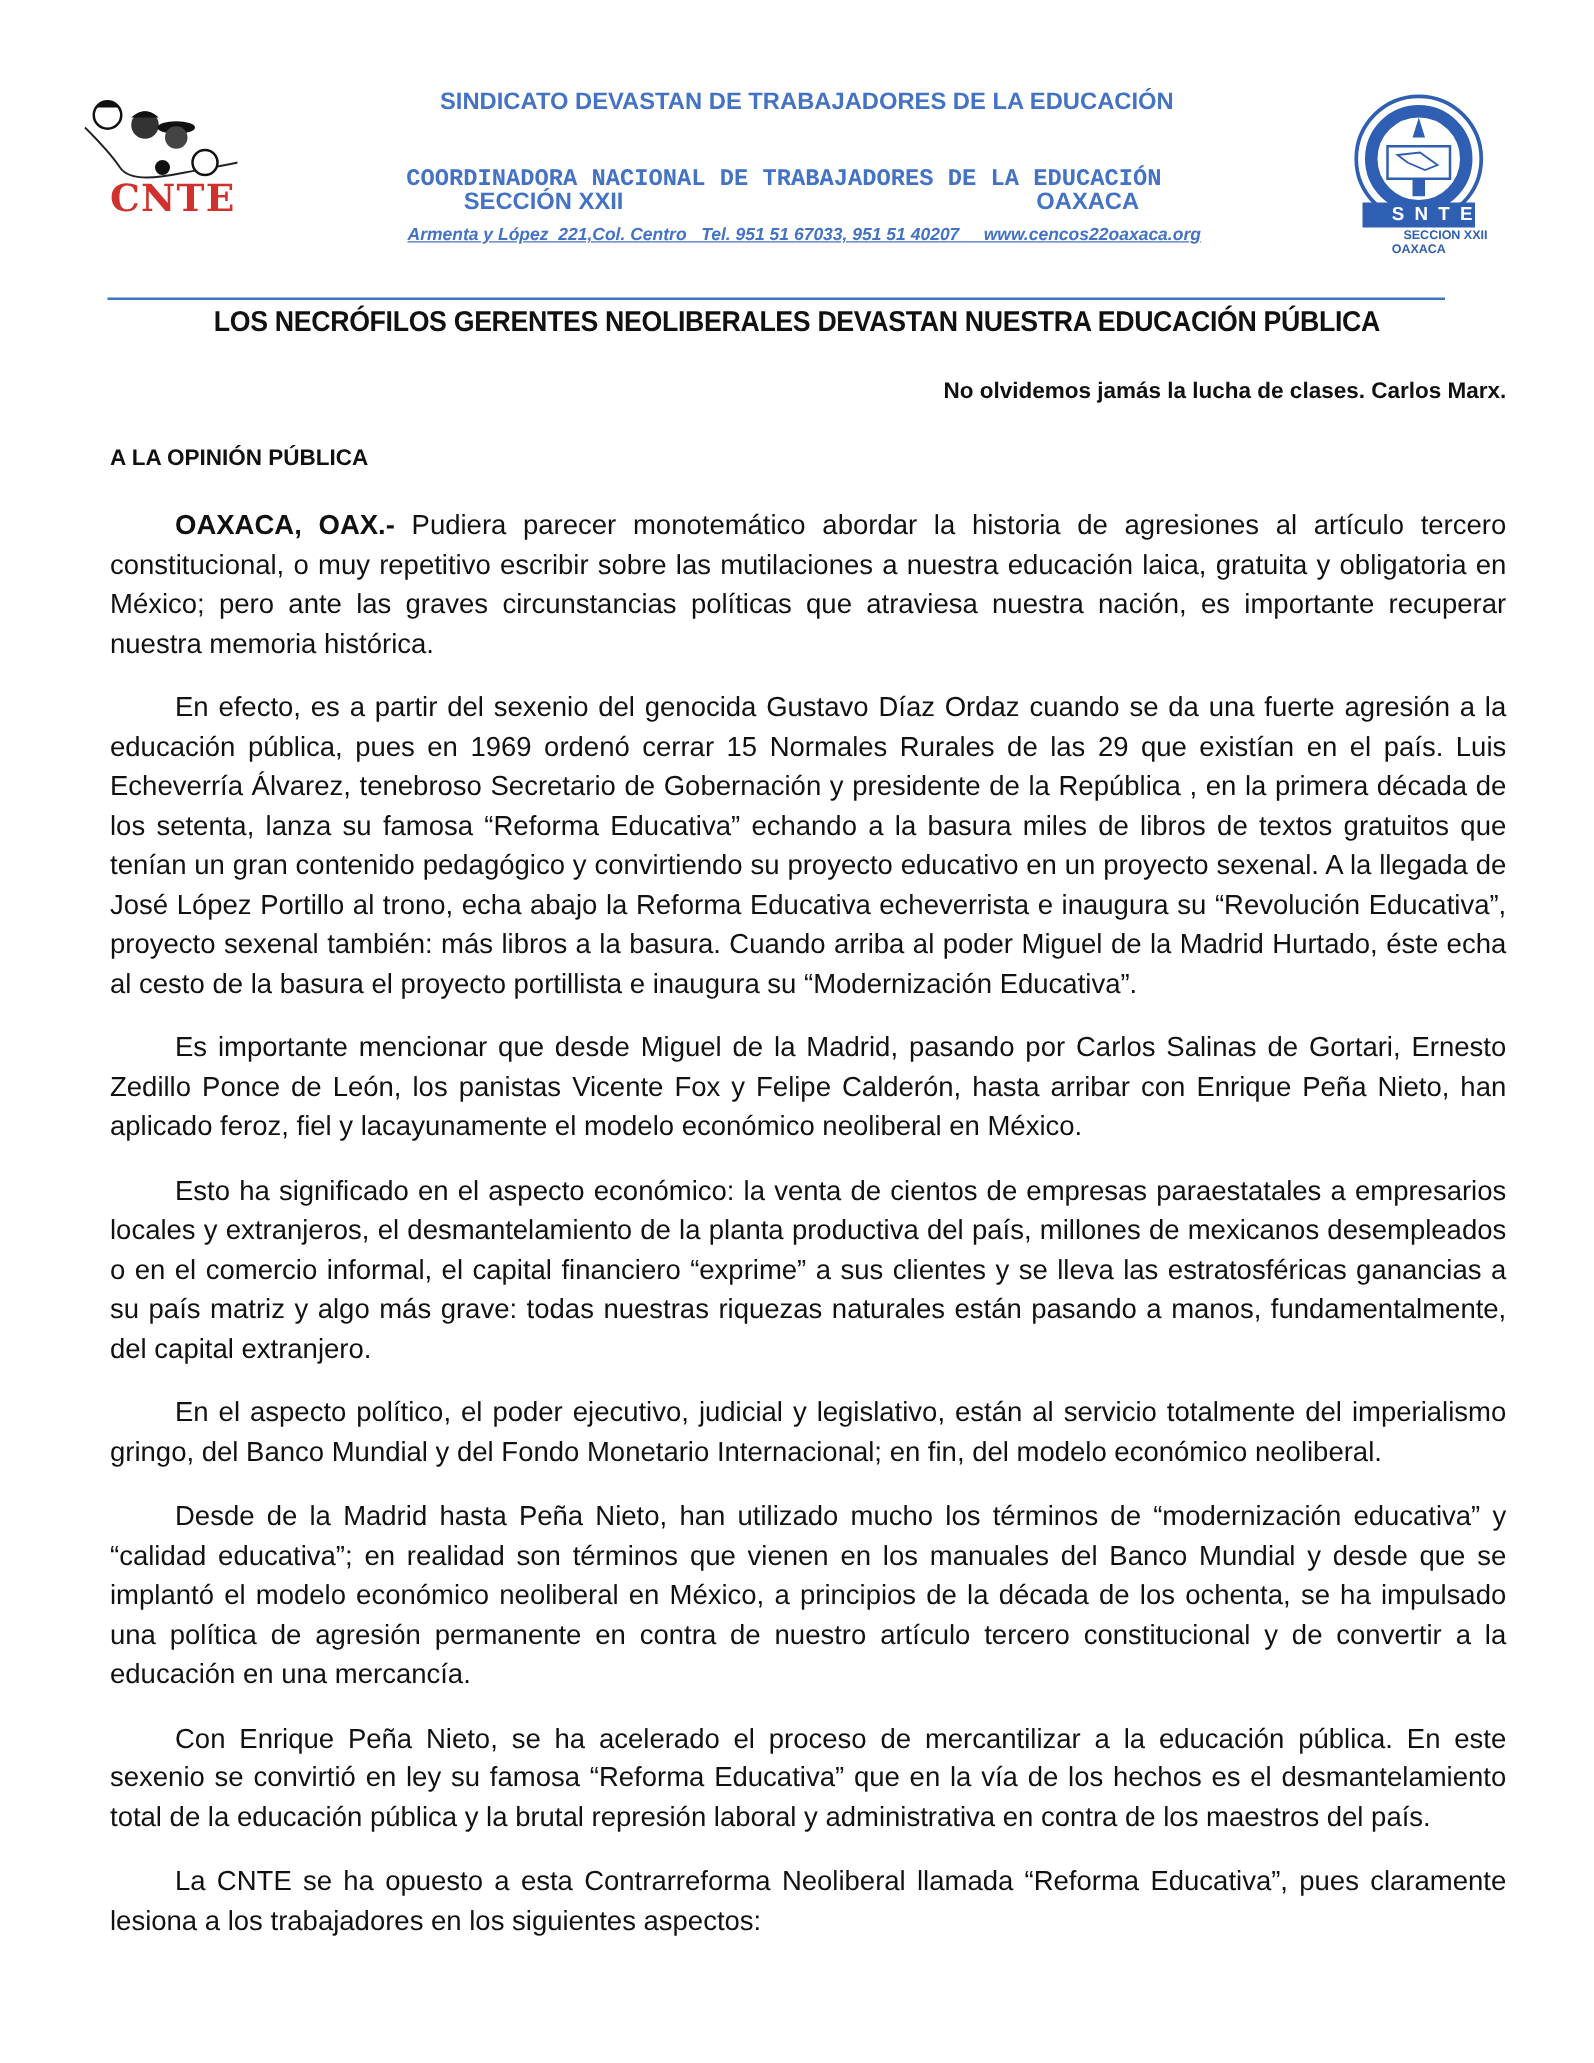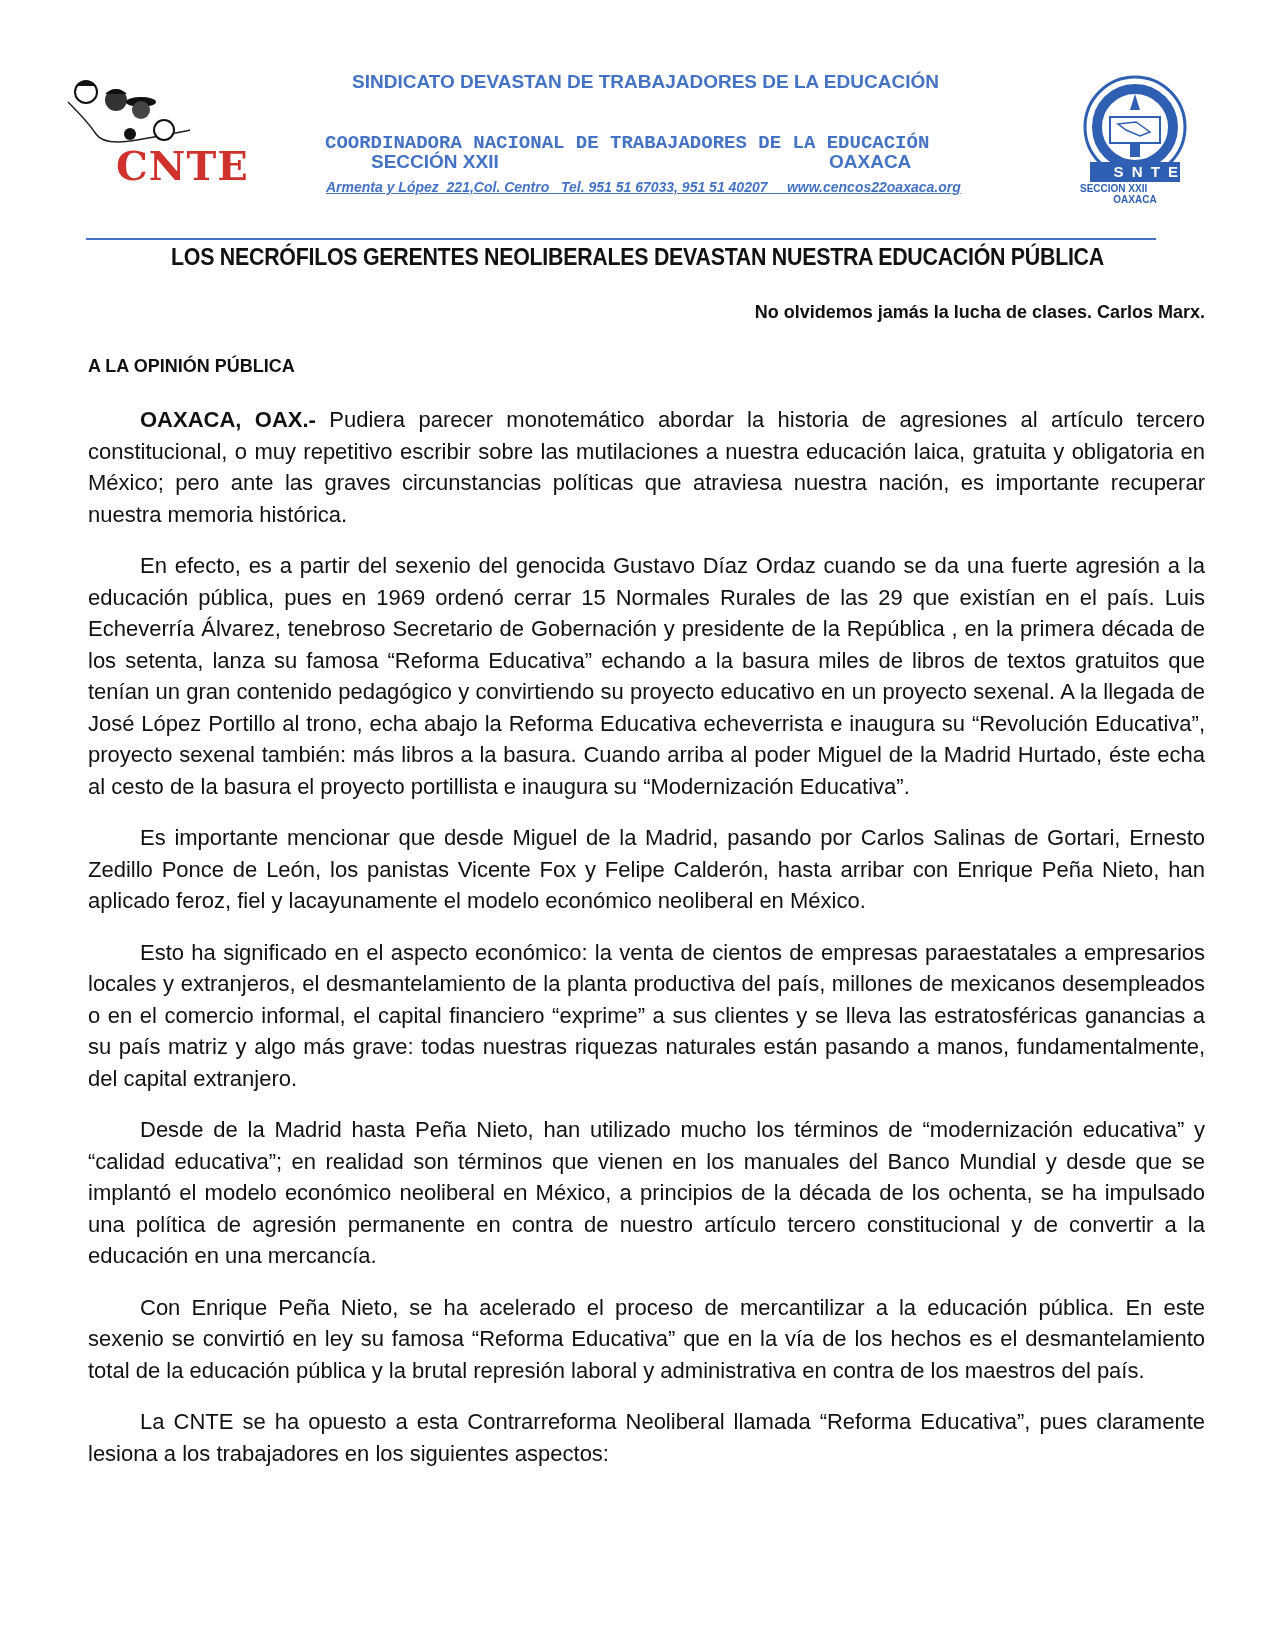--- a/index.html
+++ b/index.html
@@ -31,51 +31,52 @@
     <path d="M10 30 C20 40, 30 50, 38 62 C46 74, 70 70, 90 66 C110 62, 125 60, 132 58" stroke="#222" stroke-width="1.5" fill="none"></path>
     <circle cx="28" cy="20" r="11" fill="#fff" stroke="#111" stroke-width="2"></circle>
     <path d="M18 14 Q28 4 38 14 Z" fill="#111"></path>
     <circle cx="58" cy="28" r="11" fill="#333"></circle>
     <path d="M47 22 Q58 12 69 22 Z" fill="#111"></path>
     <ellipse cx="83" cy="30" rx="15" ry="5" fill="#111"></ellipse>
     <circle cx="83" cy="38" r="9" fill="#444"></circle>
     <circle cx="106" cy="58" r="10" fill="#fff" stroke="#111" stroke-width="2"></circle>
     <circle cx="72" cy="62" r="6" fill="#111"></circle>
   </svg>
-  <div style="position:absolute;left:30px;top:70px;font-family:'DejaVu Serif',serif;font-weight:bold;font-size:40px;color:#d0312d;letter-spacing:1px;margin-left:28px;">CNTE</div>
+  <div style="position:absolute;left:30px;top:70px;font-family:'DejaVu Serif',serif;font-weight:bold;font-size:30px;color:#d0312d;letter-spacing:1px;">CNTE</div>
 </div>
 
 <div class="hdr hdr1">SINDICATO DEVASTAN DE TRABAJADORES DE LA EDUCACIÓN</div>
 <div class="hdr hdr2">COORDINADORA NACIONAL DE TRABAJADORES DE LA EDUCACIÓN</div>
 <div class="hdr hdr3a">SECCIÓN  XXII</div>
 <div class="hdr hdr3b">OAXACA</div>
 <div class="addr">Armenta y López  221,Col. Centro   Tel. 951 51 67033, 951 51 40207     www.cencos22oaxaca.org</div>
 
 <div class="logo-right">
   <svg width="110" height="140" viewBox="0 0 110 140">
     <circle cx="55" cy="55" r="50" fill="#fff" stroke="#2f5fb3" stroke-width="3"></circle>
     <circle cx="55" cy="55" r="38" fill="#fff" stroke="#2f5fb3" stroke-width="10"></circle>
     <rect x="30" y="45" width="50" height="26" fill="#fff" stroke="#2f5fb3" stroke-width="2"></rect>
     <path d="M38 52 L56 50 L70 60 L60 64 L46 58 Z" fill="none" stroke="#2f5fb3" stroke-width="1.5"></path>
     <path d="M55 22 L60 38 L50 38 Z" fill="#2f5fb3"></path>
     <rect x="50" y="71" width="10" height="14" fill="#2f5fb3"></rect>
     <rect x="10" y="90" width="90" height="20" fill="#2f5fb3"></rect>
   </svg>
   <div style="position:absolute;left:10px;top:91px;width:90px;text-align:right;color:#fff;font-weight:bold;font-size:15px;letter-spacing:2px;">S N T E</div>
-  <div style="position:absolute;left:0;top:111px;width:110px;text-align:left;color:#2f5fb3;font-weight:bold;font-size:10px;">SECCION XXII</div>
+  <div style="position:absolute;left:0;top:111px;width:110px;text-align:right;color:#2f5fb3;font-weight:bold;font-size:10px;">SECCION XXII</div>
   <div style="position:absolute;left:0;top:122px;width:110px;text-align:center;color:#2f5fb3;font-weight:bold;font-size:10px;">OAXACA</div>
 </div>
 
 <div class="rule"></div>
 
 <div class="title">LOS NECRÓFILOS GERENTES NEOLIBERALES DEVASTAN NUESTRA EDUCACIÓN PÚBLICA</div>
 <div class="quote">No olvidemos jamás la lucha de clases. Carlos Marx.</div>
 <div class="salute">A LA OPINIÓN PÚBLICA</div>
 
 <div class="body">
   <p class="para"><b>OAXACA, OAX.-</b><span> Pudiera parecer monotemático abordar la historia de agresiones al artículo tercero constitucional, o muy  repetitivo escribir sobre las mutilaciones a nuestra educación laica, gratuita y obligatoria en México; pero ante las graves circunstancias políticas que atraviesa nuestra nación, es importante recuperar nuestra memoria histórica.</span></p>
   <p class="para">En efecto, es a partir  del sexenio del genocida Gustavo Díaz Ordaz  cuando se da una fuerte agresión a la educación pública, pues en 1969 ordenó cerrar 15 Normales Rurales de las 29 que existían en el país. Luis Echeverría Álvarez, tenebroso Secretario de Gobernación y presidente de la República , en la primera década de los setenta, lanza su famosa “Reforma Educativa” echando a la basura miles de libros de textos gratuitos que tenían un gran contenido pedagógico y convirtiendo su proyecto educativo en un proyecto sexenal. A la llegada de José López Portillo al trono, echa abajo la Reforma Educativa echeverrista e inaugura su “Revolución Educativa”, proyecto sexenal también: más libros a la basura. Cuando arriba al poder Miguel de la Madrid Hurtado, éste echa al cesto de la basura el proyecto portillista e inaugura su “Modernización Educativa”.</p>
   <p class="para">Es importante mencionar que desde Miguel de la Madrid, pasando por Carlos Salinas de Gortari, Ernesto Zedillo Ponce de León, los  panistas Vicente Fox y Felipe Calderón, hasta arribar con Enrique Peña Nieto, han aplicado feroz, fiel y lacayunamente el modelo económico neoliberal en México.</p>
   <p class="para">Esto ha significado  en el aspecto económico: la venta de cientos de empresas paraestatales a  empresarios locales y extranjeros, el desmantelamiento de la planta productiva del país, millones de mexicanos desempleados o en el comercio informal, el capital financiero “exprime” a sus clientes y se lleva las estratosféricas ganancias a su país matriz y algo más grave: todas nuestras riquezas naturales están pasando a manos, fundamentalmente,  del capital extranjero.</p>
+  <p class="para">En el aspecto político, el poder ejecutivo, judicial y legislativo, están al servicio totalmente del imperialismo gringo, del Banco Mundial y del Fondo Monetario Internacional; en fin, del modelo económico neoliberal.</p>
   <p class="para">Desde de la Madrid hasta Peña Nieto, han utilizado mucho los términos de “modernización educativa” y “calidad educativa”; en realidad son términos que vienen en los manuales del Banco Mundial y desde que se implantó el modelo económico neoliberal en México, a principios de la década de los ochenta, se ha impulsado una política de agresión permanente en contra de nuestro artículo tercero constitucional y de convertir a la educación en una mercancía.</p>
   <p class="para">Con Enrique Peña Nieto, se ha acelerado el proceso de mercantilizar a la educación pública. En este sexenio se convirtió en ley su famosa “Reforma Educativa” que en la vía de los hechos es el desmantelamiento total de la educación pública y la brutal represión laboral y administrativa en contra de los maestros del país.</p>
   <p class="para">La CNTE se ha opuesto a esta Contrarreforma Neoliberal llamada “Reforma Educativa”, pues claramente lesiona a los trabajadores en los siguientes aspectos:</p>
 </div>
 
 </body></html>

